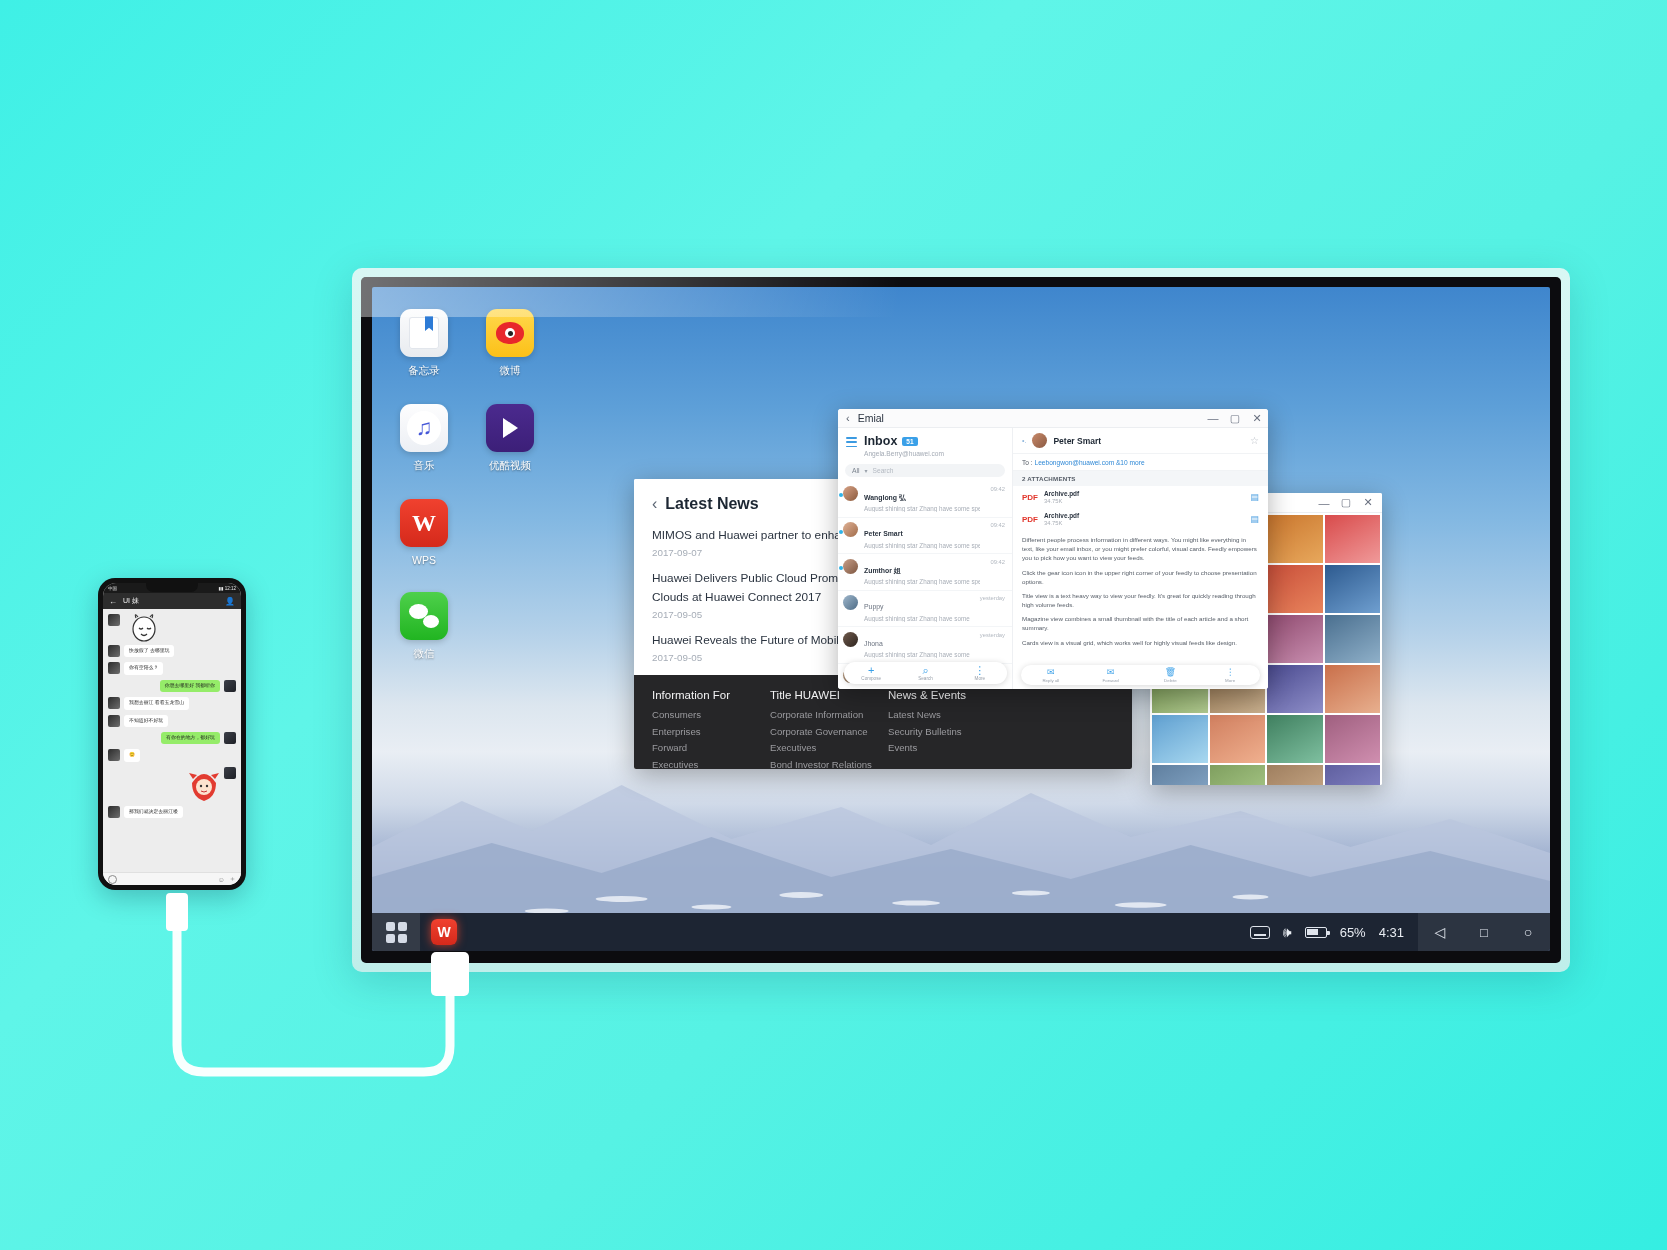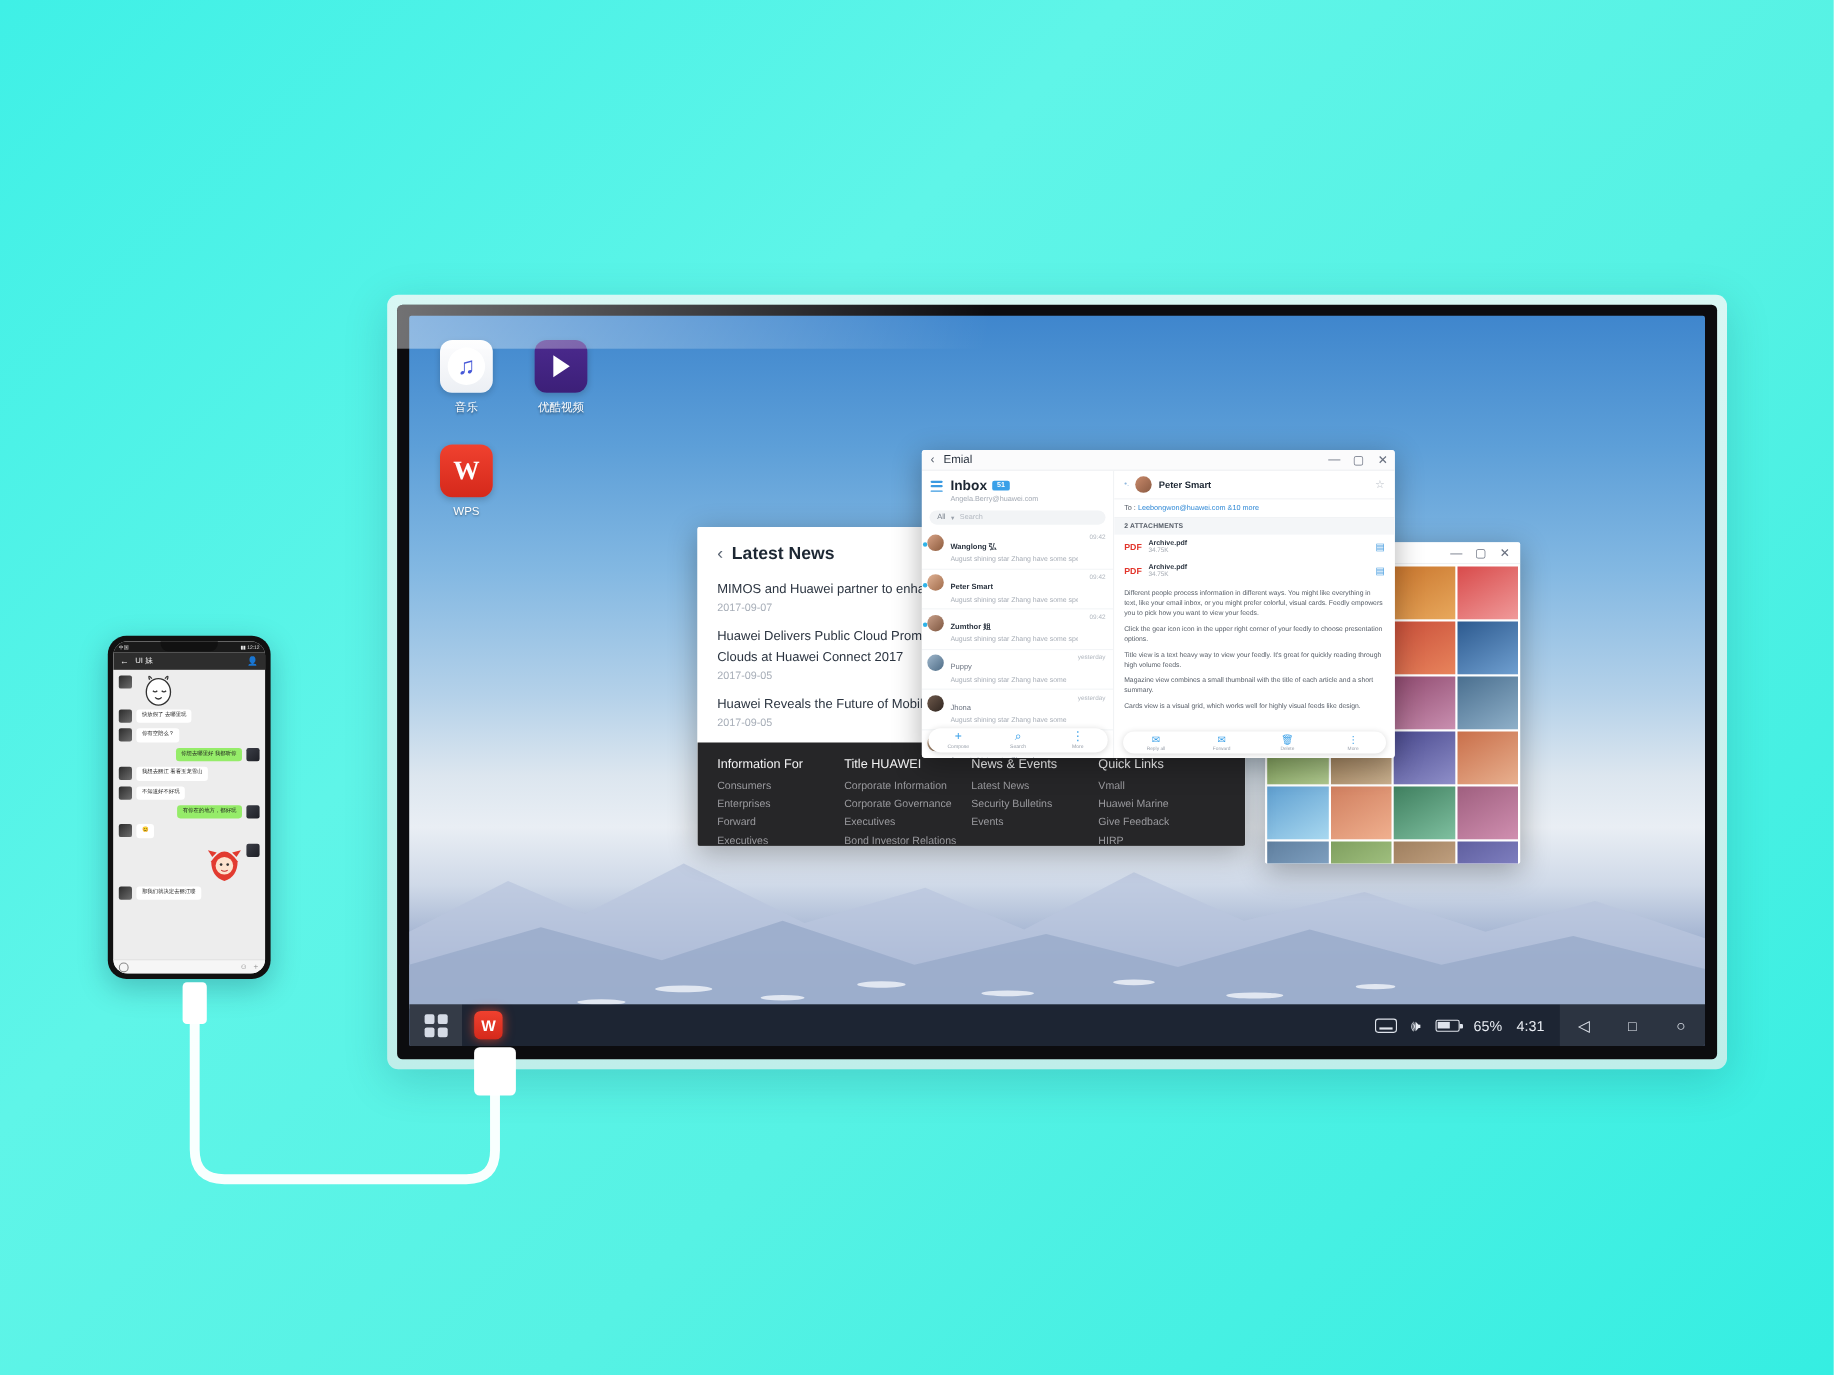--- a/index.html
+++ b/index.html
@@ -250,40 +250,65 @@
           <ellipse cx="660" cy="166" rx="19" ry="2.6"></ellipse>
           <ellipse cx="770" cy="178" rx="26" ry="2.8"></ellipse>
           <ellipse cx="880" cy="170" rx="18" ry="2.4"></ellipse>
           <ellipse cx="175" cy="184" rx="22" ry="2.5"></ellipse>
         </g>
       </svg>
 
       <div class="desk-icons">
         <div class="icon-row">
           <div class="desk-icon">
+            <div class="tile t-notes">
+                <div class="note-paper"></div>
+              </div>
+            <div class="lbl">备忘录</div>
+          </div>
+          <div class="desk-icon">
+            <div class="tile t-weibo">
+                <div class="weibo-eye"></div>
+              </div>
+            <div class="lbl">微博</div>
+          </div>
+        </div>
+        <div class="icon-row">
+          <div class="desk-icon">
             <div class="tile t-music">
                 <div class="circ-white">
                   <span class="music-note">♫</span>
                 </div>
               </div>
             <div class="lbl">音乐</div>
           </div>
           <div class="desk-icon">
             <div class="tile t-youku">
                 <div class="tri-sm"></div>
               </div>
             <div class="lbl">优酷视频</div>
           </div>
         </div>
         <div class="icon-row">
           <div class="desk-icon">
             <div class="tile t-wps">
                 <span class="wps-w">W</span>
               </div>
             <div class="lbl">WPS</div>
+          </div>
+        </div>
+        <div class="icon-row">
+          <div class="desk-icon">
+            <div class="tile t-wechat">
+                <div class="wechat-b">
+                  <i></i>
+                  <i></i>
+                </div>
+              </div>
+            <div class="lbl">微信</div>
           </div>
         </div>
       </div>
 
       <div class="win news-win">
         <div class="news-body">
           <div class="news-title">
             <span class="bk">‹</span>
             <span>Latest News</span>
           </div>
@@ -314,27 +339,20 @@
             <div class="l">Corporate Information</div>
             <div class="l">Corporate Governance</div>
             <div class="l">Executives</div>
             <div class="l">Bond Investor Relations</div>
           </div>
           <div class="nf-col">
             <div class="t">News &amp; Events</div>
             <div class="l">Latest News</div>
             <div class="l">Security Bulletins</div>
             <div class="l">Events</div>
-          </div>
-          <div class="nf-col">
-            <div class="t">Quick Links</div>
-            <div class="l">Vmall</div>
-            <div class="l">Huawei Marine</div>
-            <div class="l">Give Feedback</div>
-            <div class="l">HIRP</div>
           </div>
         </div>
       </div>
 
       <div class="win gal-win">
         <div class="gal-bar">
           <div class="win-ctrl">
             <span>—</span>
             <span>▢</span>
             <span>✕</span>

